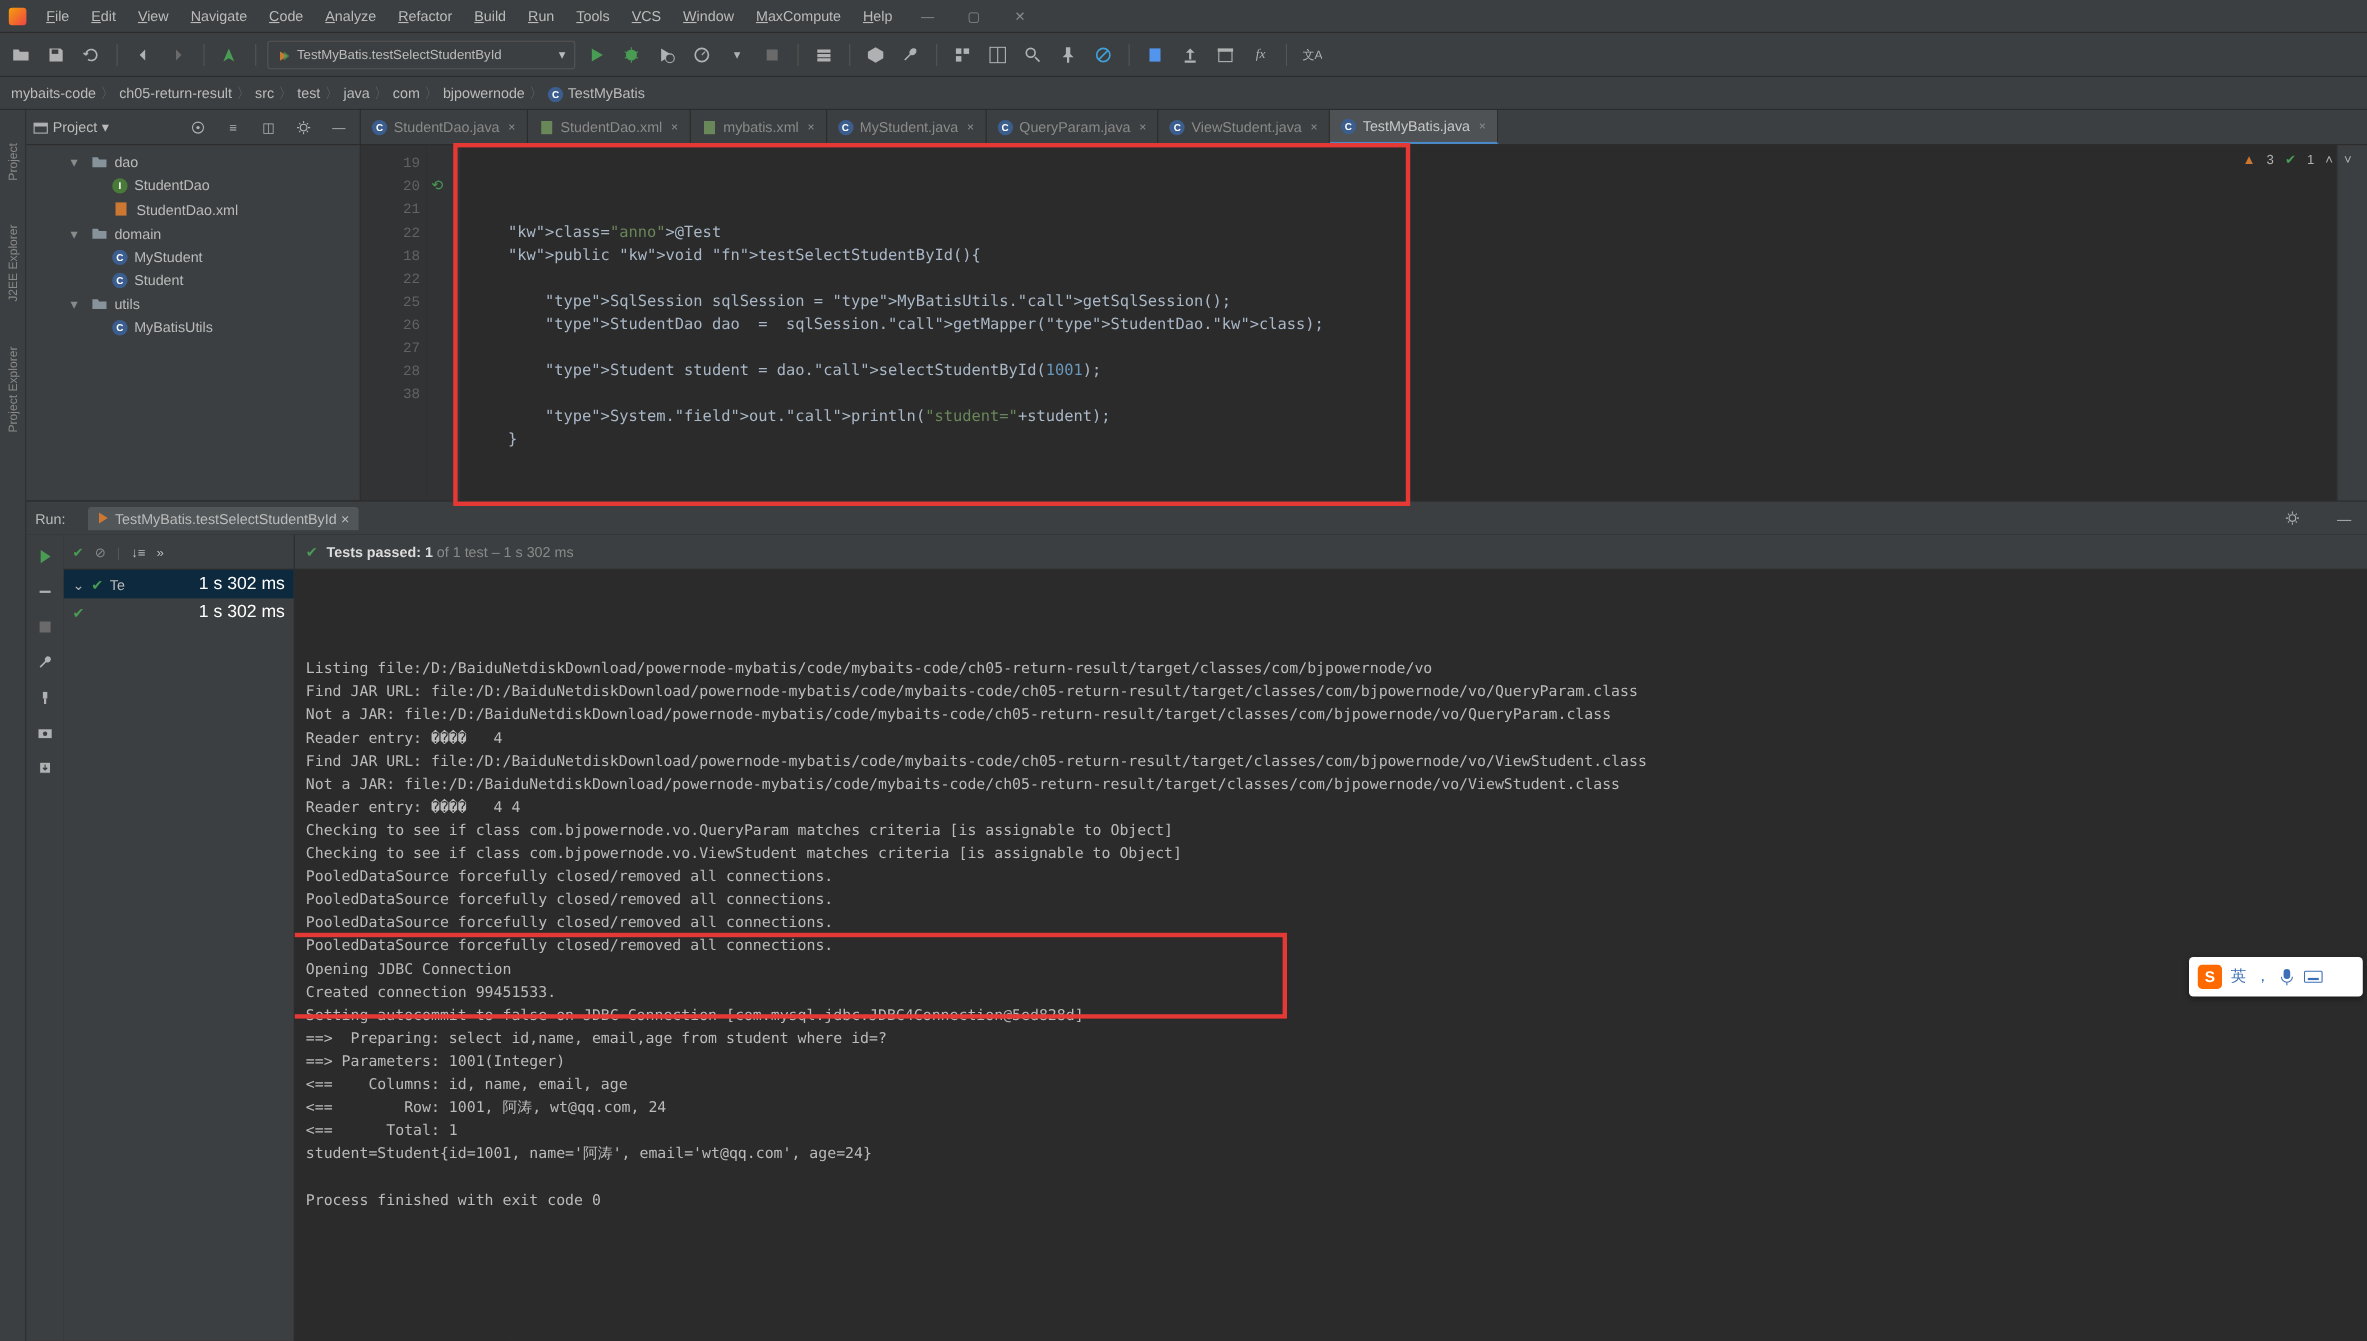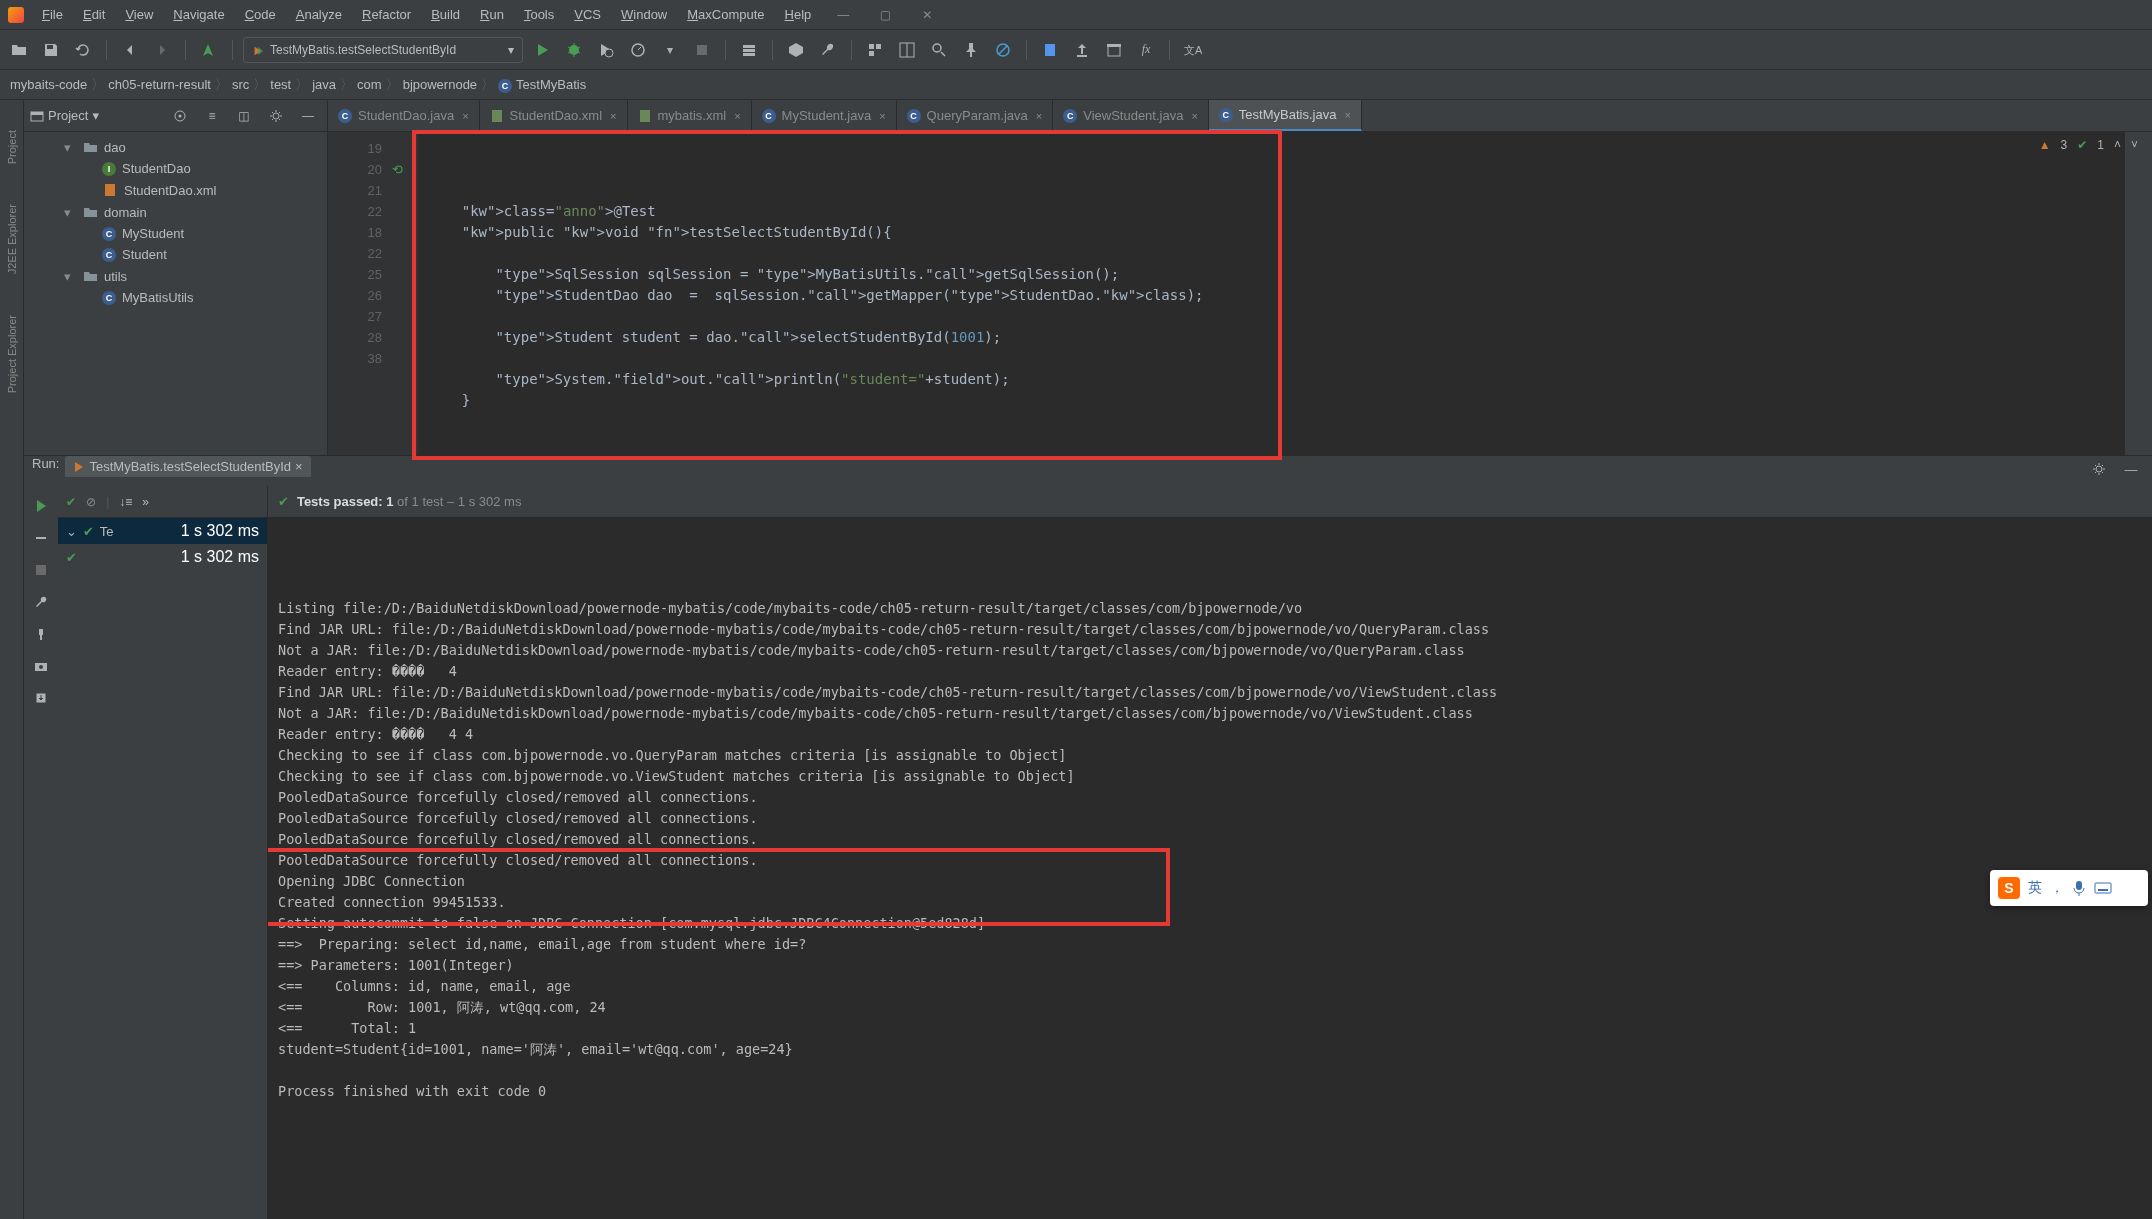--- a/index.html
+++ b/index.html
@@ -218,21 +218,21 @@
   color: #afb1b3;
 }
 .editor-annotations .warn { color: #cc7832; }
 .editor-annotations .ok { color: #499c54; }
 .gutter-col {
   width: 60px;
   background: #313335;
   text-align: right;
   padding: 6px 6px;
   color: #606366;
-  font-family: Liberation Sans, sans-serif;
+  font-family: Liberation Mono, monospace;
   font-size: 13px;
   line-height: 21px;
 }
 .gutter-marks {
   width: 30px;
   background: #313335;
   padding: 6px 4px;
   font-family: monospace;
   font-size: 13px;
   line-height: 21px;
@@ -263,23 +263,23 @@
   flex: 1;
   display: flex;
   flex-direction: column;
   border-top: 1px solid #2b2b2b;
   background: #2b2b2b;
 }
 .run-header {
   height: 30px;
   background: #3c3f41;
   display: flex;
-  align-items: flex-start;
+  align-items: center;
   padding: 0 8px;
-  gap: 6px;
+  gap: 21px;
   font-size: 13px;
 }
 .run-header .run-tab {
   display: flex; align-items: center; gap: 4px;
   background: #515658;
   padding: 3px 8px;
   border-radius: 3px 3px 0 0;
 }
 .run-header .spacer { flex: 1; }
 .run-body {

